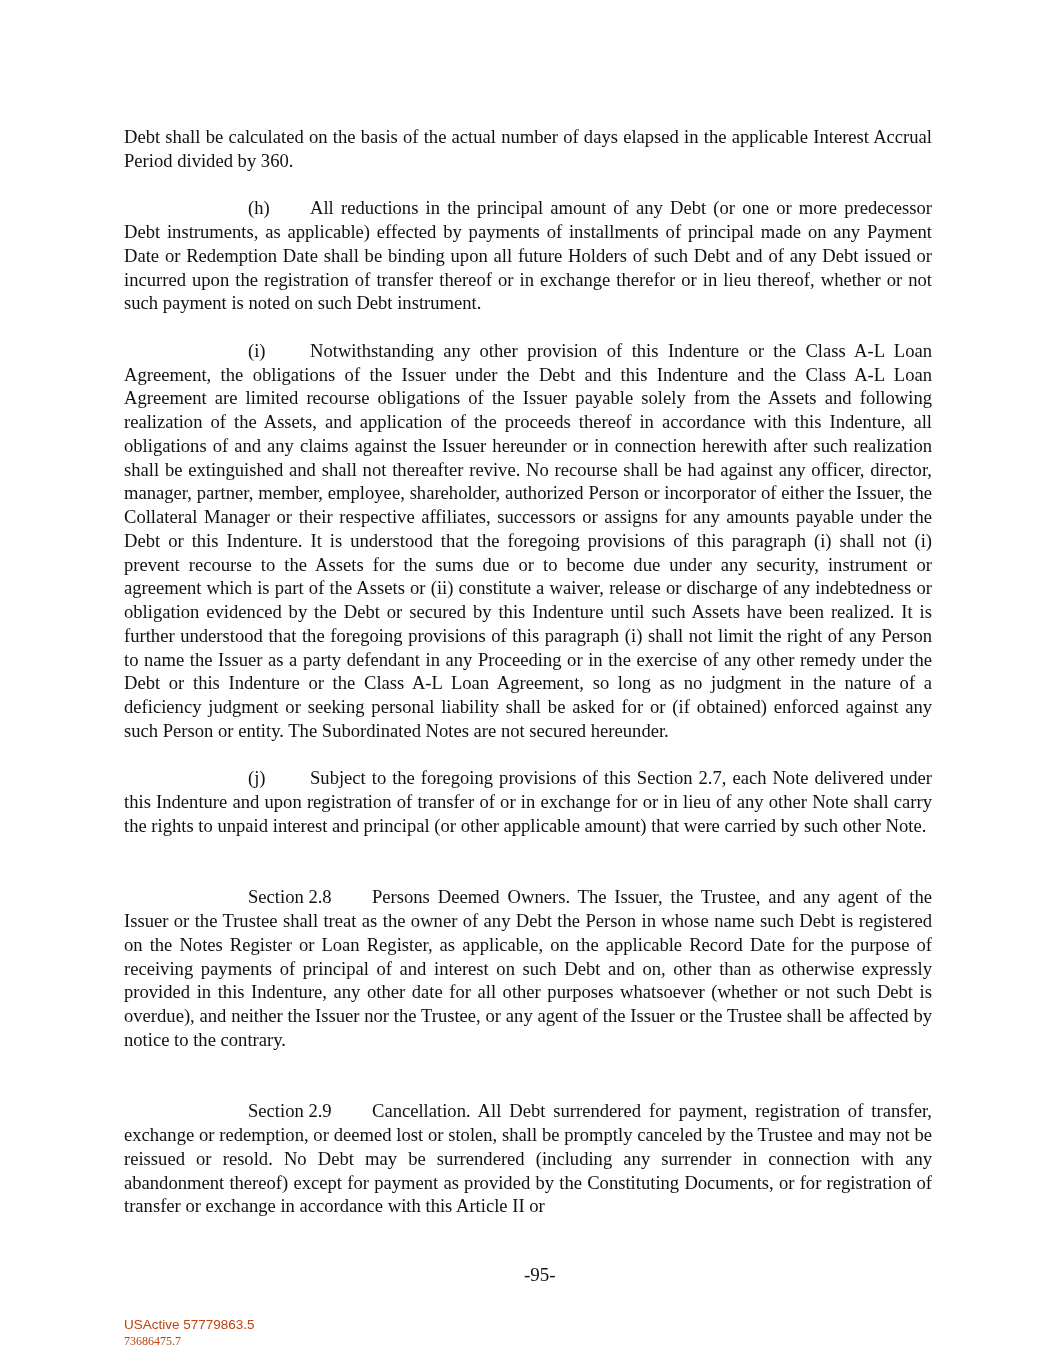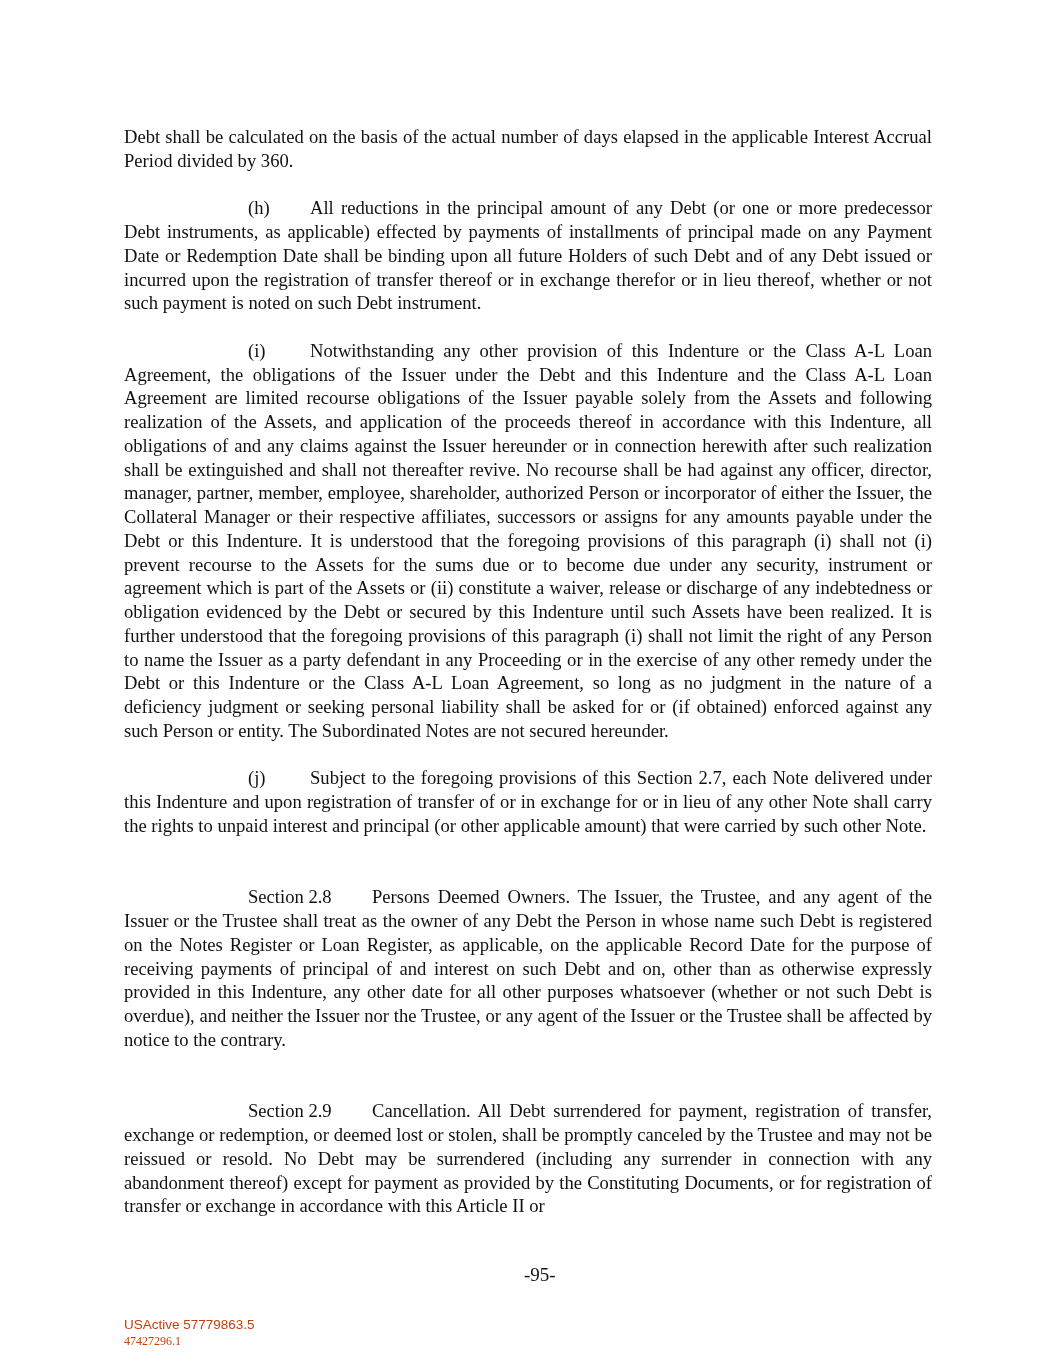--- a/index.html
+++ b/index.html
@@ -37,15 +37,15 @@
 
   <p class="para indent"><span class="lbl">(j)</span><span>Subject to the foregoing provisions of this </span><span class="u">Section 2.7</span><span>, each Note delivered under this Indenture and upon registration of transfer of or in exchange for or in lieu of any other Note shall carry the rights to unpaid interest and principal (or other applicable amount) that were carried by such other Note.</span></p>
 
   <p class="para indent"><span class="sec">Section 2.8</span><span class="u">Persons Deemed Owners</span><span>.  The Issuer, the Trustee, and any agent of the Issuer or the Trustee shall treat as the owner of any Debt the Person in whose name such Debt is registered on the Notes Register or Loan Register, as applicable, on the applicable Record Date for the purpose of receiving payments of principal of and interest on such Debt and on, other than as otherwise expressly provided in this Indenture, any other date for all other purposes whatsoever (whether or not such Debt is overdue), and neither the Issuer nor the Trustee, or any agent of the Issuer or the Trustee shall be affected by notice to the contrary.</span></p>
 
   <p class="para indent"><span class="sec">Section 2.9</span><span class="u">Cancellation</span><span>.  All Debt surrendered for payment, registration of transfer, exchange or redemption, or deemed lost or stolen, shall be promptly canceled by the Trustee and may not be reissued or resold.  No Debt may be surrendered (including any surrender in connection with any abandonment thereof) except for payment as provided by the Constituting Documents, or for registration of transfer or exchange in accordance with this </span><span class="u">Article II</span><span> or</span></p>
 </div>
 
 <div class="footer-left">
   <div>USActive 57779863.5</div>
-  <div class="sub">47427296.1</div>
+  <div class="sub">73686475.7</div>
 </div>
 <div class="pagenum">-95-</div>
 
 </body></html>

